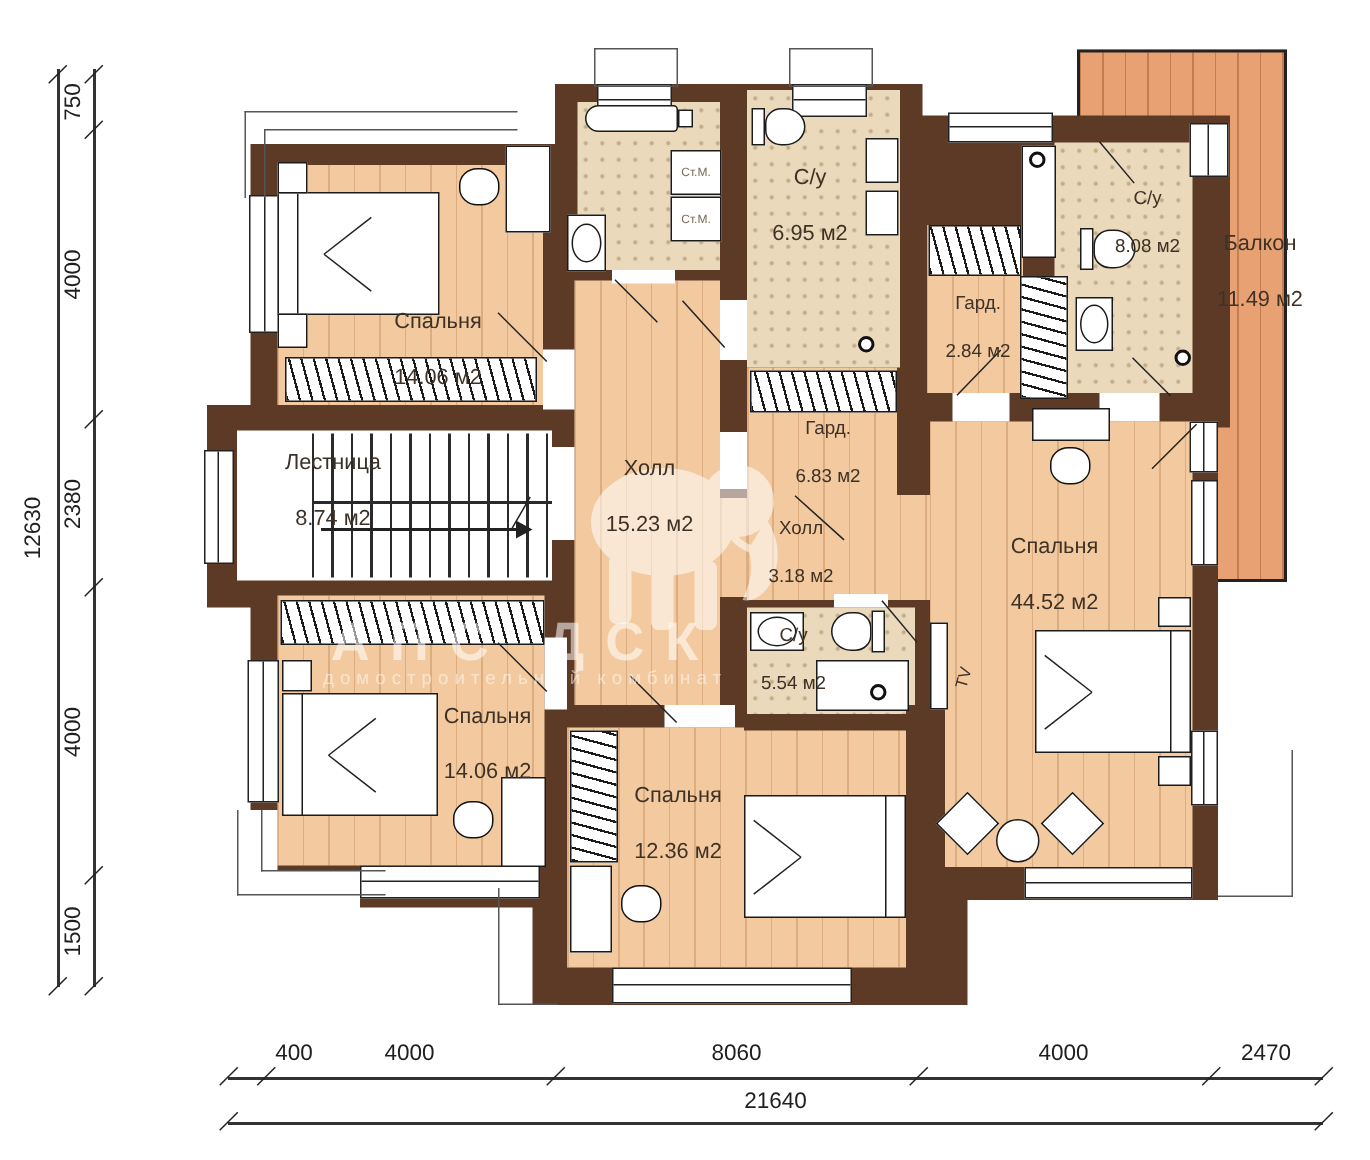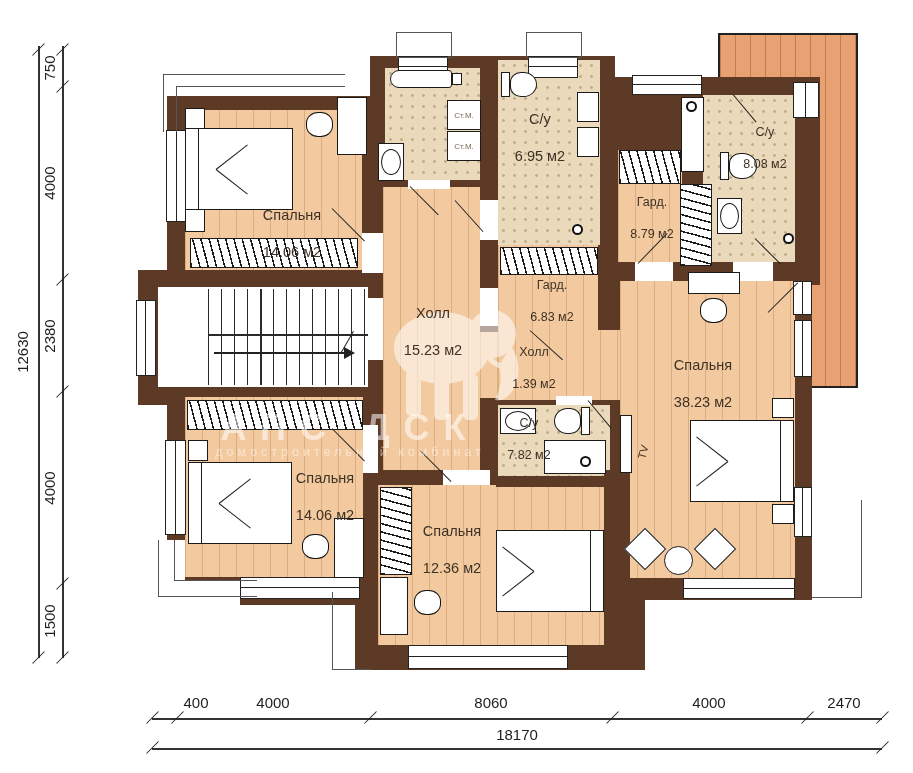--- a/index.html
+++ b/index.html
@@ -225,49 +225,57 @@
   <div class="rlabel" style="left:292px;top:224px;">
     <span>Спальня</span><br>
     <span>14.06 м2</span>
   </div>
   <div class="rlabel" style="left:540px;top:128px;">
     <span>С/у</span><br>
     <span>6.95 м2</span>
   </div>
   <div class="rlabel sm" style="left:652px;top:210px;">
     <span>Гард.</span><br>
-    <span>8.79 м2</span>
+    <span>2.84 м2</span>
   </div>
   <div class="rlabel sm" style="left:765px;top:140px;">
     <span>С/у</span><br>
     <span>8.08 м2</span>
   </div>
+  <div class="rlabel" style="left:840px;top:172px;">
+    <span>Балкон</span><br>
+    <span>11.49 м2</span>
+  </div>
+  <div class="rlabel" style="left:222px;top:318px;">
+    <span>Лестница</span><br>
+    <span>8.74 м2</span>
+  </div>
   <div class="rlabel" style="left:433px;top:322px;">
     <span>Холл</span><br>
     <span>15.23 м2</span>
   </div>
   <div class="rlabel sm" style="left:552px;top:293px;">
     <span>Гард.</span><br>
     <span>6.83 м2</span>
   </div>
   <div class="rlabel sm" style="left:534px;top:360px;">
     <span>Холл</span><br>
-    <span>1.39 м2</span>
+    <span>3.18 м2</span>
   </div>
   <div class="rlabel" style="left:703px;top:374px;">
     <span>Спальня</span><br>
-    <span>38.23 м2</span>
+    <span>44.52 м2</span>
   </div>
   <div class="rlabel" style="left:325px;top:487px;">
     <span>Спальня</span><br>
     <span>14.06 м2</span>
   </div>
   <div class="rlabel sm" style="left:529px;top:431px;">
     <span>С/у</span><br>
-    <span>7.82 м2</span>
+    <span>5.54 м2</span>
   </div>
   <div class="rlabel" style="left:452px;top:540px;">
     <span>Спальня</span><br>
     <span>12.36 м2</span>
   </div>
 
   <div class="dline" style="left:38px;top:46px;width:1.5px;height:612px;"></div>
   <div class="dline" style="left:62px;top:46px;width:1.5px;height:612px;"></div>
   <div class="tick" style="left:30px;top:49px;"></div>
   <div class="tick" style="left:30px;top:657px;"></div>
@@ -292,15 +300,15 @@
   <div class="tick" style="left:604px;top:717px;"></div>
   <div class="tick" style="left:799px;top:717px;"></div>
   <div class="tick" style="left:874px;top:717px;"></div>
   <div class="tick" style="left:144px;top:747px;"></div>
   <div class="tick" style="left:874px;top:747px;"></div>
   <div class="dim" style="left:196px;top:702px;">400</div>
   <div class="dim" style="left:273px;top:702px;">4000</div>
   <div class="dim" style="left:491px;top:702px;">8060</div>
   <div class="dim" style="left:709px;top:702px;">4000</div>
   <div class="dim" style="left:844px;top:702px;">2470</div>
-  <div class="dim" style="left:517px;top:734px;">18170</div>
+  <div class="dim" style="left:517px;top:734px;">21640</div>
 
 </div>
 
 </body></html>

